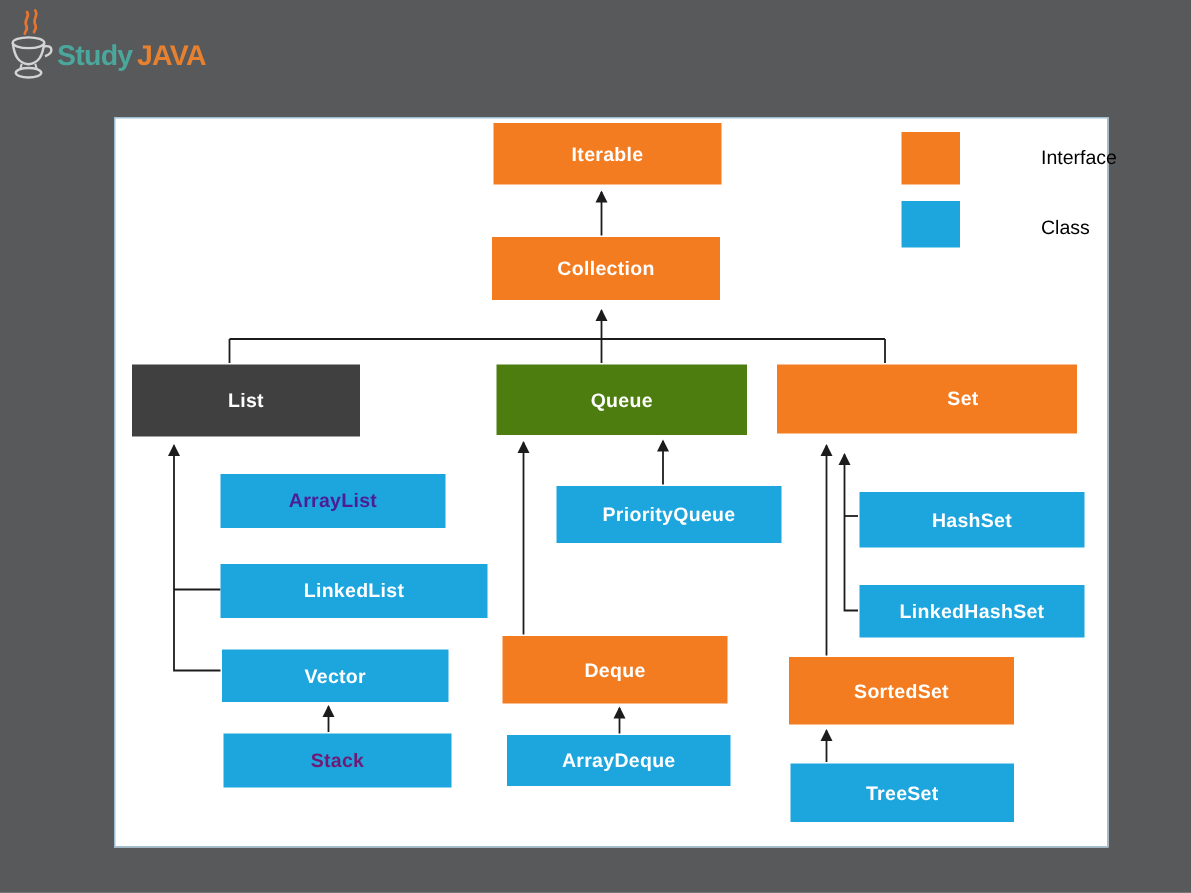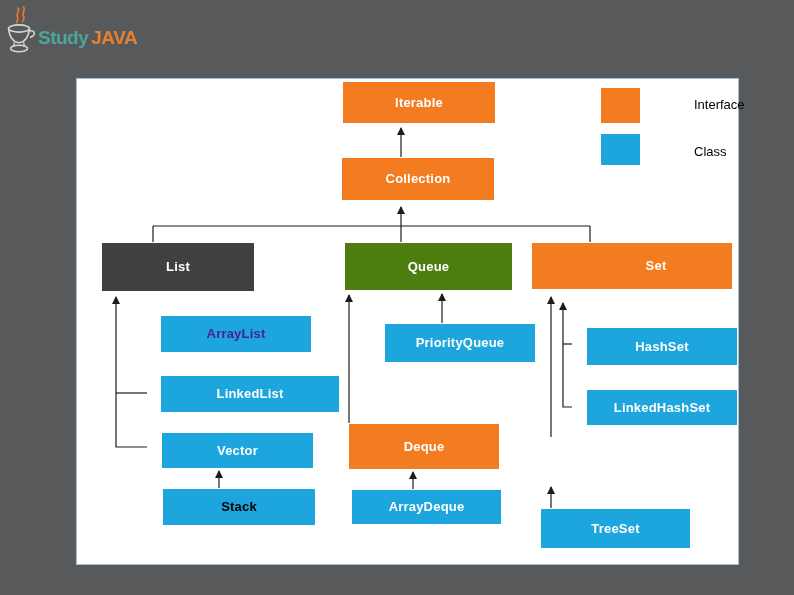--- a/index.html
+++ b/index.html
@@ -22,21 +22,20 @@
     pointer-events:none;
   }
   .node{
     position:absolute;
     color:#ffffff;
     font-weight:bold;
     font-size:13px;
     text-align:center;
     white-space:nowrap;
     letter-spacing:.2px;
-    margin-left:14px;
   }
   
   .legend-swatch{position:absolute;}
   .legend-label{
     position:absolute;left:654px;
     color:#000000;font-weight:normal;font-size:13px;padding-left:40px;
   }
   
   .logo{position:absolute;left:4px;top:4px;width:160px;height:56px;}
   .logo svg{position:absolute;left:0;top:2px;}
@@ -105,20 +104,21 @@
   <div class="legend-label" style="top:144px;">Class</div>
 
 <div class="node" style="left: 329px; top: 82px; width: 152px; height: 41px; line-height: 41px; background: rgb(244, 124, 32); color: rgb(255, 255, 255);">Iterable</div>
     <div class="node" style="left: 328px; top: 158px; width: 152px; height: 42px; line-height: 42px; background: rgb(244, 124, 32); color: rgb(255, 255, 255);">Collection</div>
     <div class="node" style="left: 88px; top: 243px; width: 152px; height: 48px; line-height: 48px; background: #404040; color: rgb(255, 255, 255);">List</div>
     <div class="node" style="left: 331px; top: 243px; width: 167px; height: 47px; line-height: 47px; background: #4d7c0f; color: rgb(255, 255, 255);">Queue</div>
     <div class="node" style="left: 518px; top: 243px; width: 152px; height: 46px; line-height: 46px; background: rgb(244, 124, 32); color: rgb(255, 255, 255); padding-left: 48px;">Set</div>
     <div class="node" style="left: 147px; top: 316px; width: 150px; height: 36px; line-height: 36px; background: rgb(29, 165, 222); color: #4c1d95;">ArrayList</div>
     <div class="node" style="left: 147px; top: 376px; width: 178px; height: 36px; line-height: 36px; background: rgb(29, 165, 222); color: rgb(255, 255, 255);">LinkedList</div>
     <div class="node" style="left: 148px; top: 433px; width: 151px; height: 35px; line-height: 35px; background: rgb(29, 165, 222); color: rgb(255, 255, 255);">Vector</div>
-    <div class="node" style="left: 149px; top: 489px; width: 152px; height: 36px; line-height: 36px; background: rgb(29, 165, 222); color: #000000;">Stack</div>
+    <div class="node" style="left: 149px; top: 489px; width: 152px; height: 36px; line-height: 36px; background: rgb(29, 165, 222); color: #701a75;">Stack</div>
     <div class="node" style="left: 371px; top: 324px; width: 150px; height: 38px; line-height: 38px; background: rgb(29, 165, 222); color: rgb(255, 255, 255);">PriorityQueue</div>
     <div class="node" style="left: 335px; top: 424px; width: 150px; height: 45px; line-height: 45px; background: rgb(244, 124, 32); color: rgb(255, 255, 255);">Deque</div>
     <div class="node" style="left: 338px; top: 490px; width: 149px; height: 34px; line-height: 34px; background: rgb(29, 165, 222); color: rgb(255, 255, 255);">ArrayDeque</div>
     <div class="node" style="left: 573px; top: 328px; width: 150px; height: 37px; line-height: 37px; background: rgb(29, 165, 222); color: rgb(255, 255, 255);">HashSet</div>
     <div class="node" style="left: 573px; top: 390px; width: 150px; height: 35px; line-height: 35px; background: rgb(29, 165, 222); color: rgb(255, 255, 255);">LinkedHashSet</div>
+    <div class="node" style="left: 526px; top: 438px; width: 150px; height: 45px; line-height: 45px; background: rgb(244, 124, 32); color: rgb(255, 255, 255);">SortedSet</div>
     <div class="node" style="left: 527px; top: 509px; width: 149px; height: 39px; line-height: 39px; background: rgb(29, 165, 222); color: rgb(255, 255, 255);">TreeSet</div>
   </div>
 
 </body></html>

